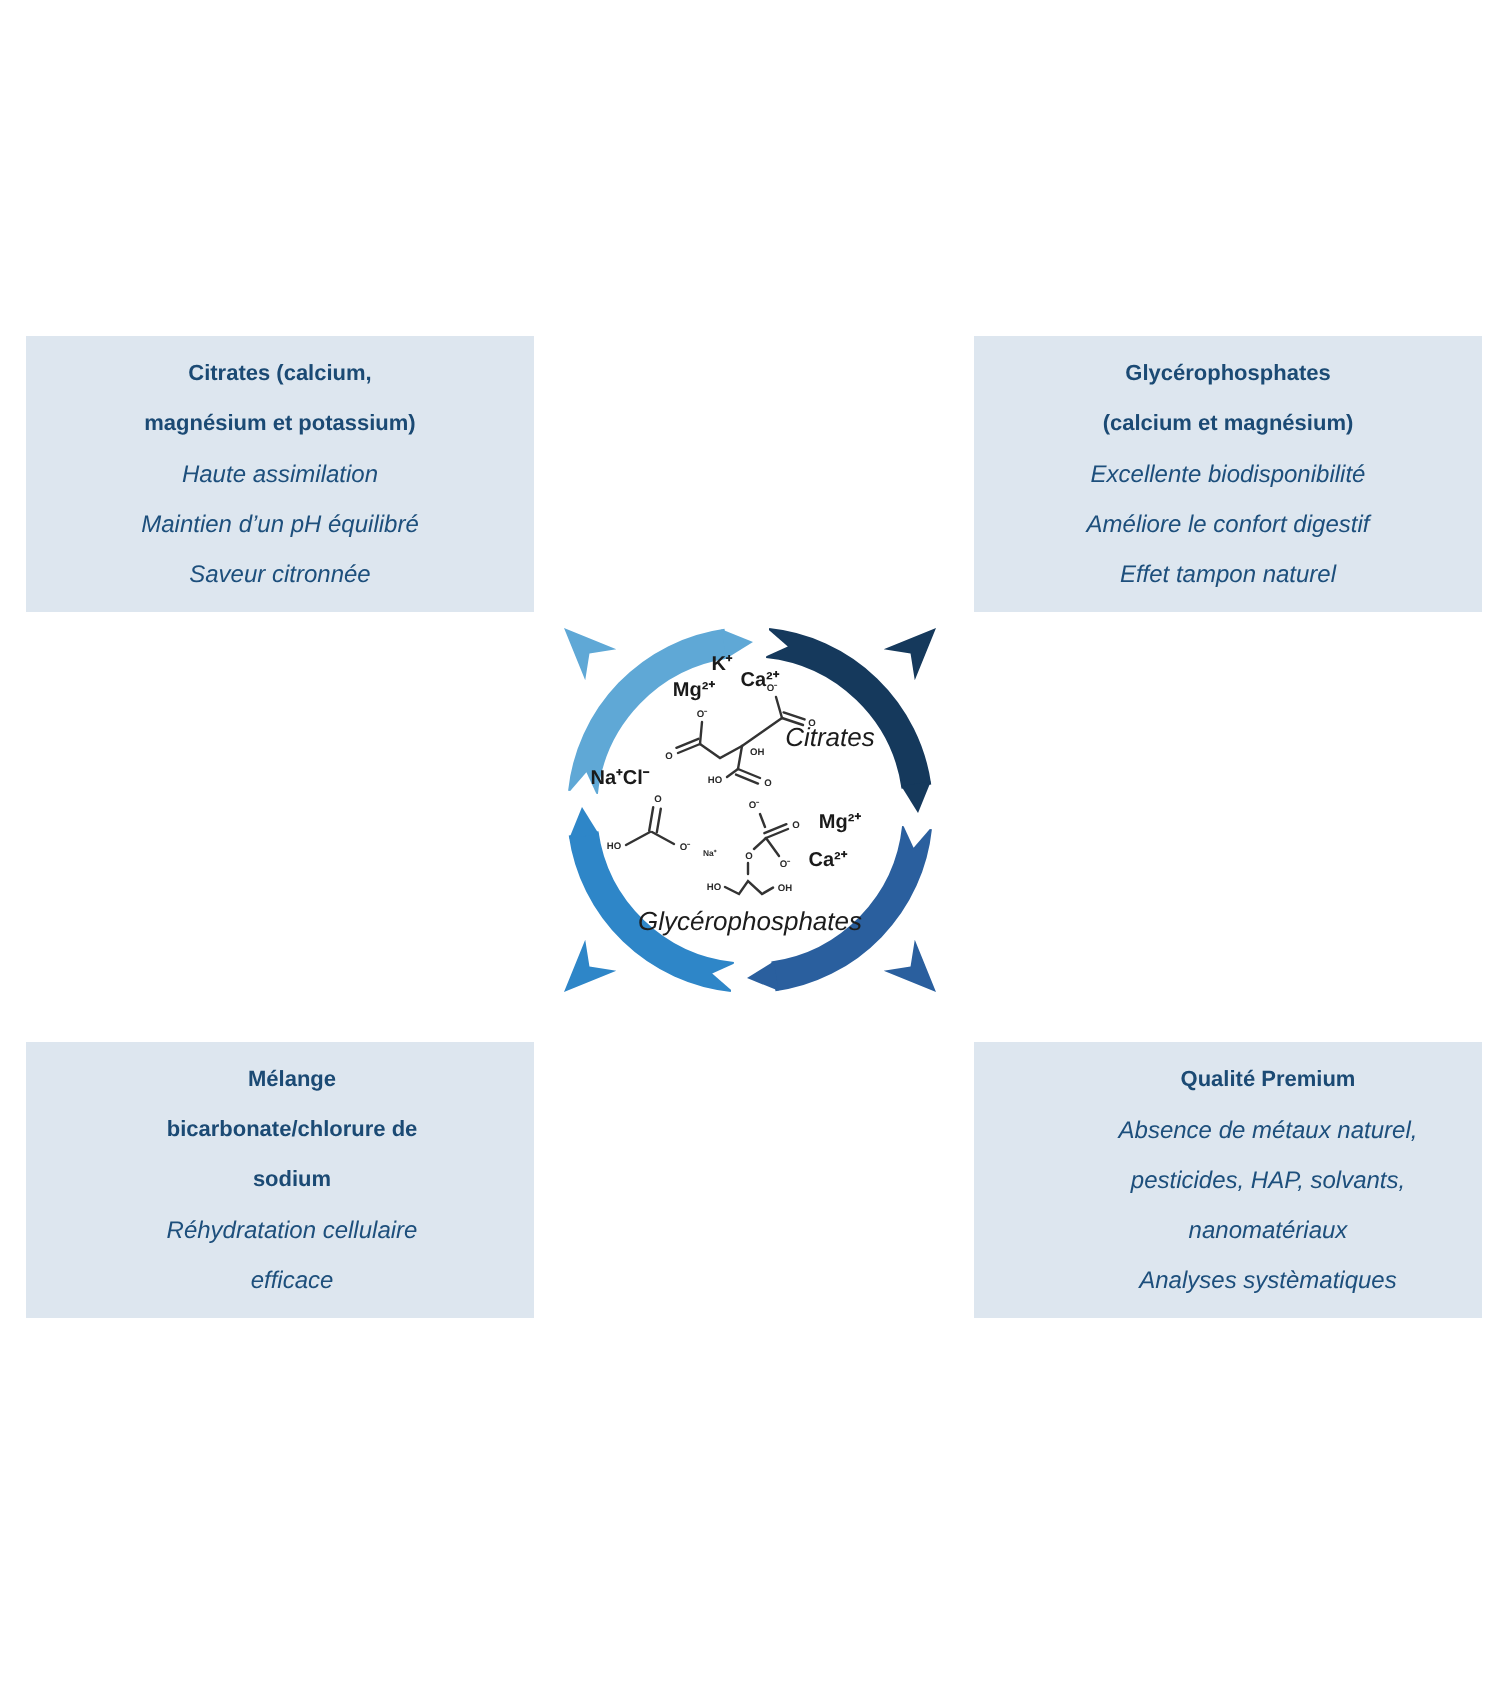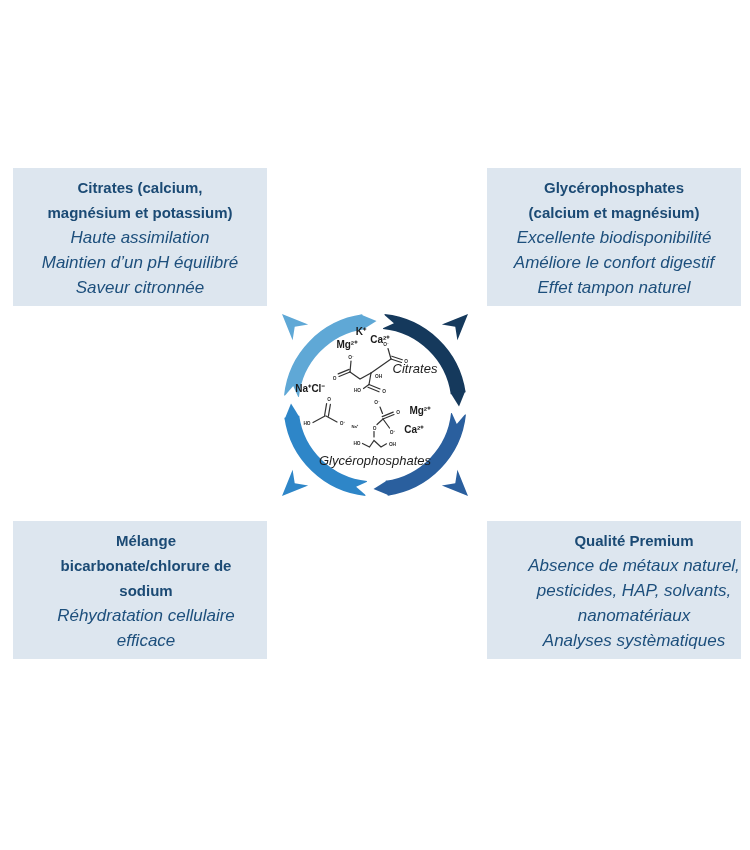--- a/index.html
+++ b/index.html
@@ -9,28 +9,28 @@
 
   .card {
     position:absolute;
     width:254px; height:138px;
     background:var(--card_bg);
     text-align:center;
     padding-top:7px;
   }
   .card-title {
     color:var(--heading);
-    font-size:15px;
+    font-size:11px;
     font-weight:bold;
     line-height:25px;
     white-space:pre-line;
   }
   .card-item {
     color:var(--body);
-    font-size:17px;
+    font-size:12px;
     font-style:italic;
     line-height:25px;
     white-space:pre-line;
   }
   #card-citrates        { left:13px;  top:168px; }
   #card-glycero         { left:487px; top:168px; }
   #card-sodium-mix      { left:13px;  top:521px;padding-left:12px; }
   #card-premium         { left:487px; top:521px;padding-left:40px; }
 
   #cycle-svg { position:absolute; left:270px; top:302px; width:210px; height:210px; }

